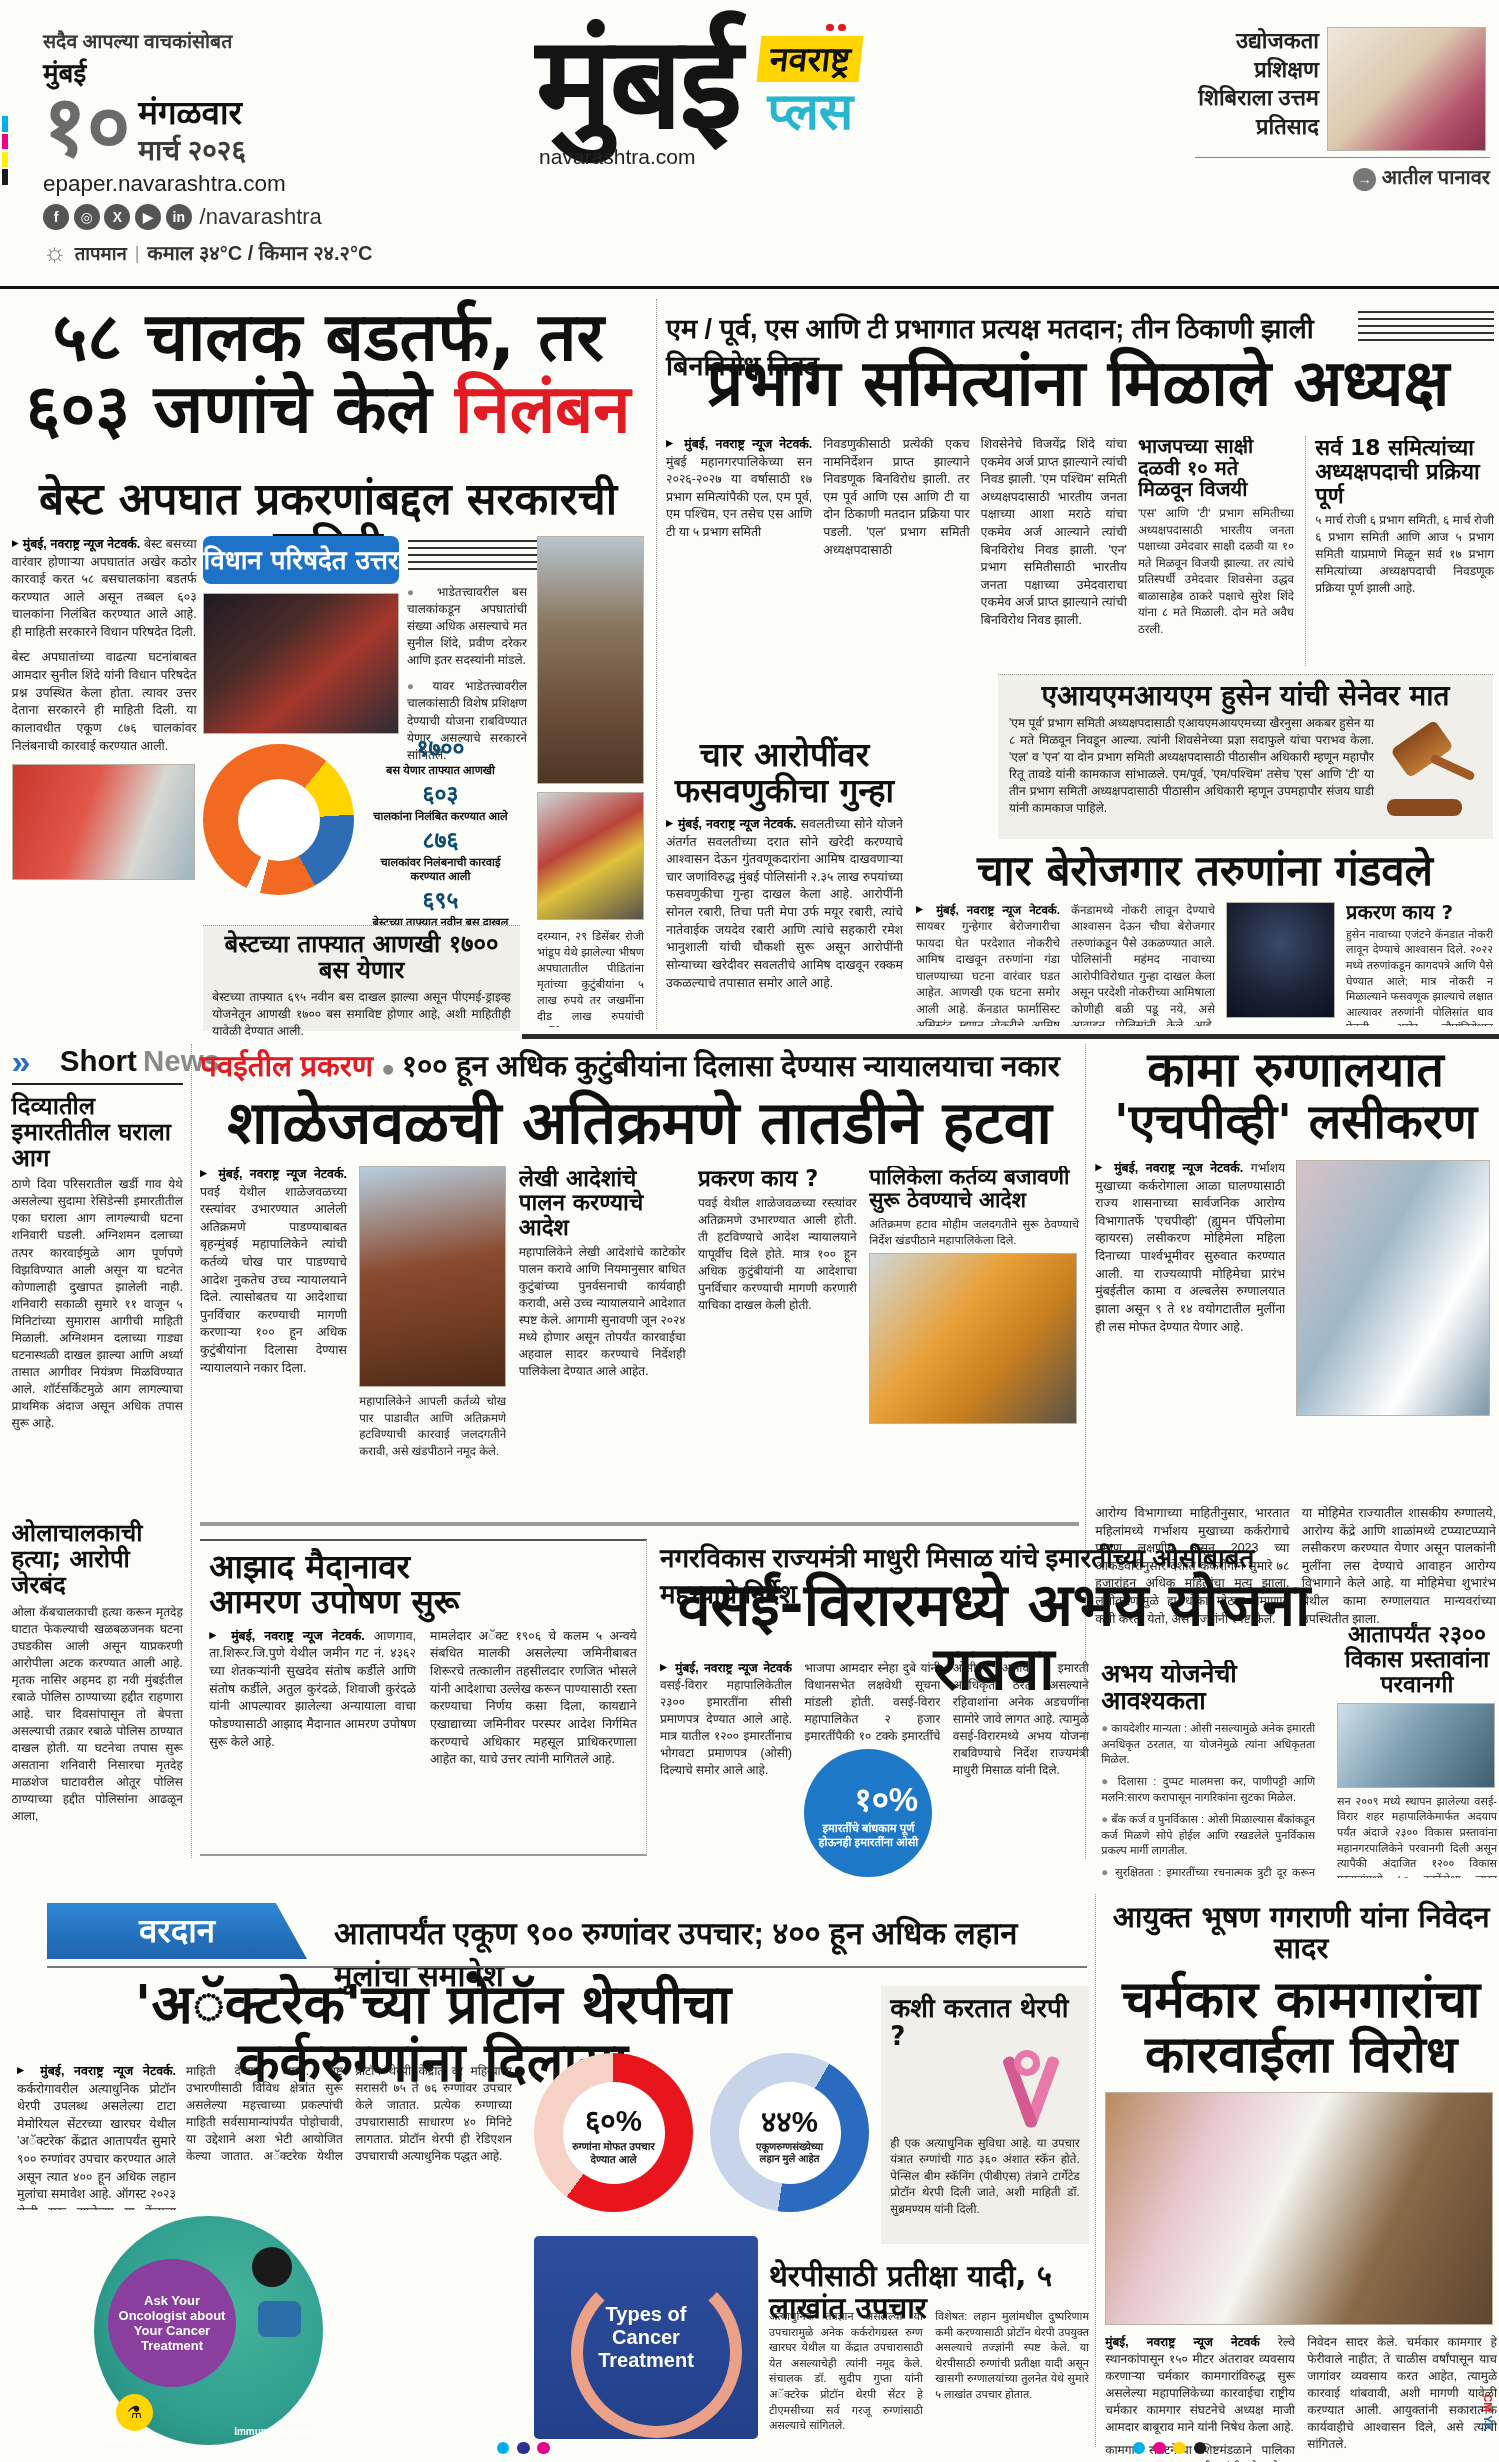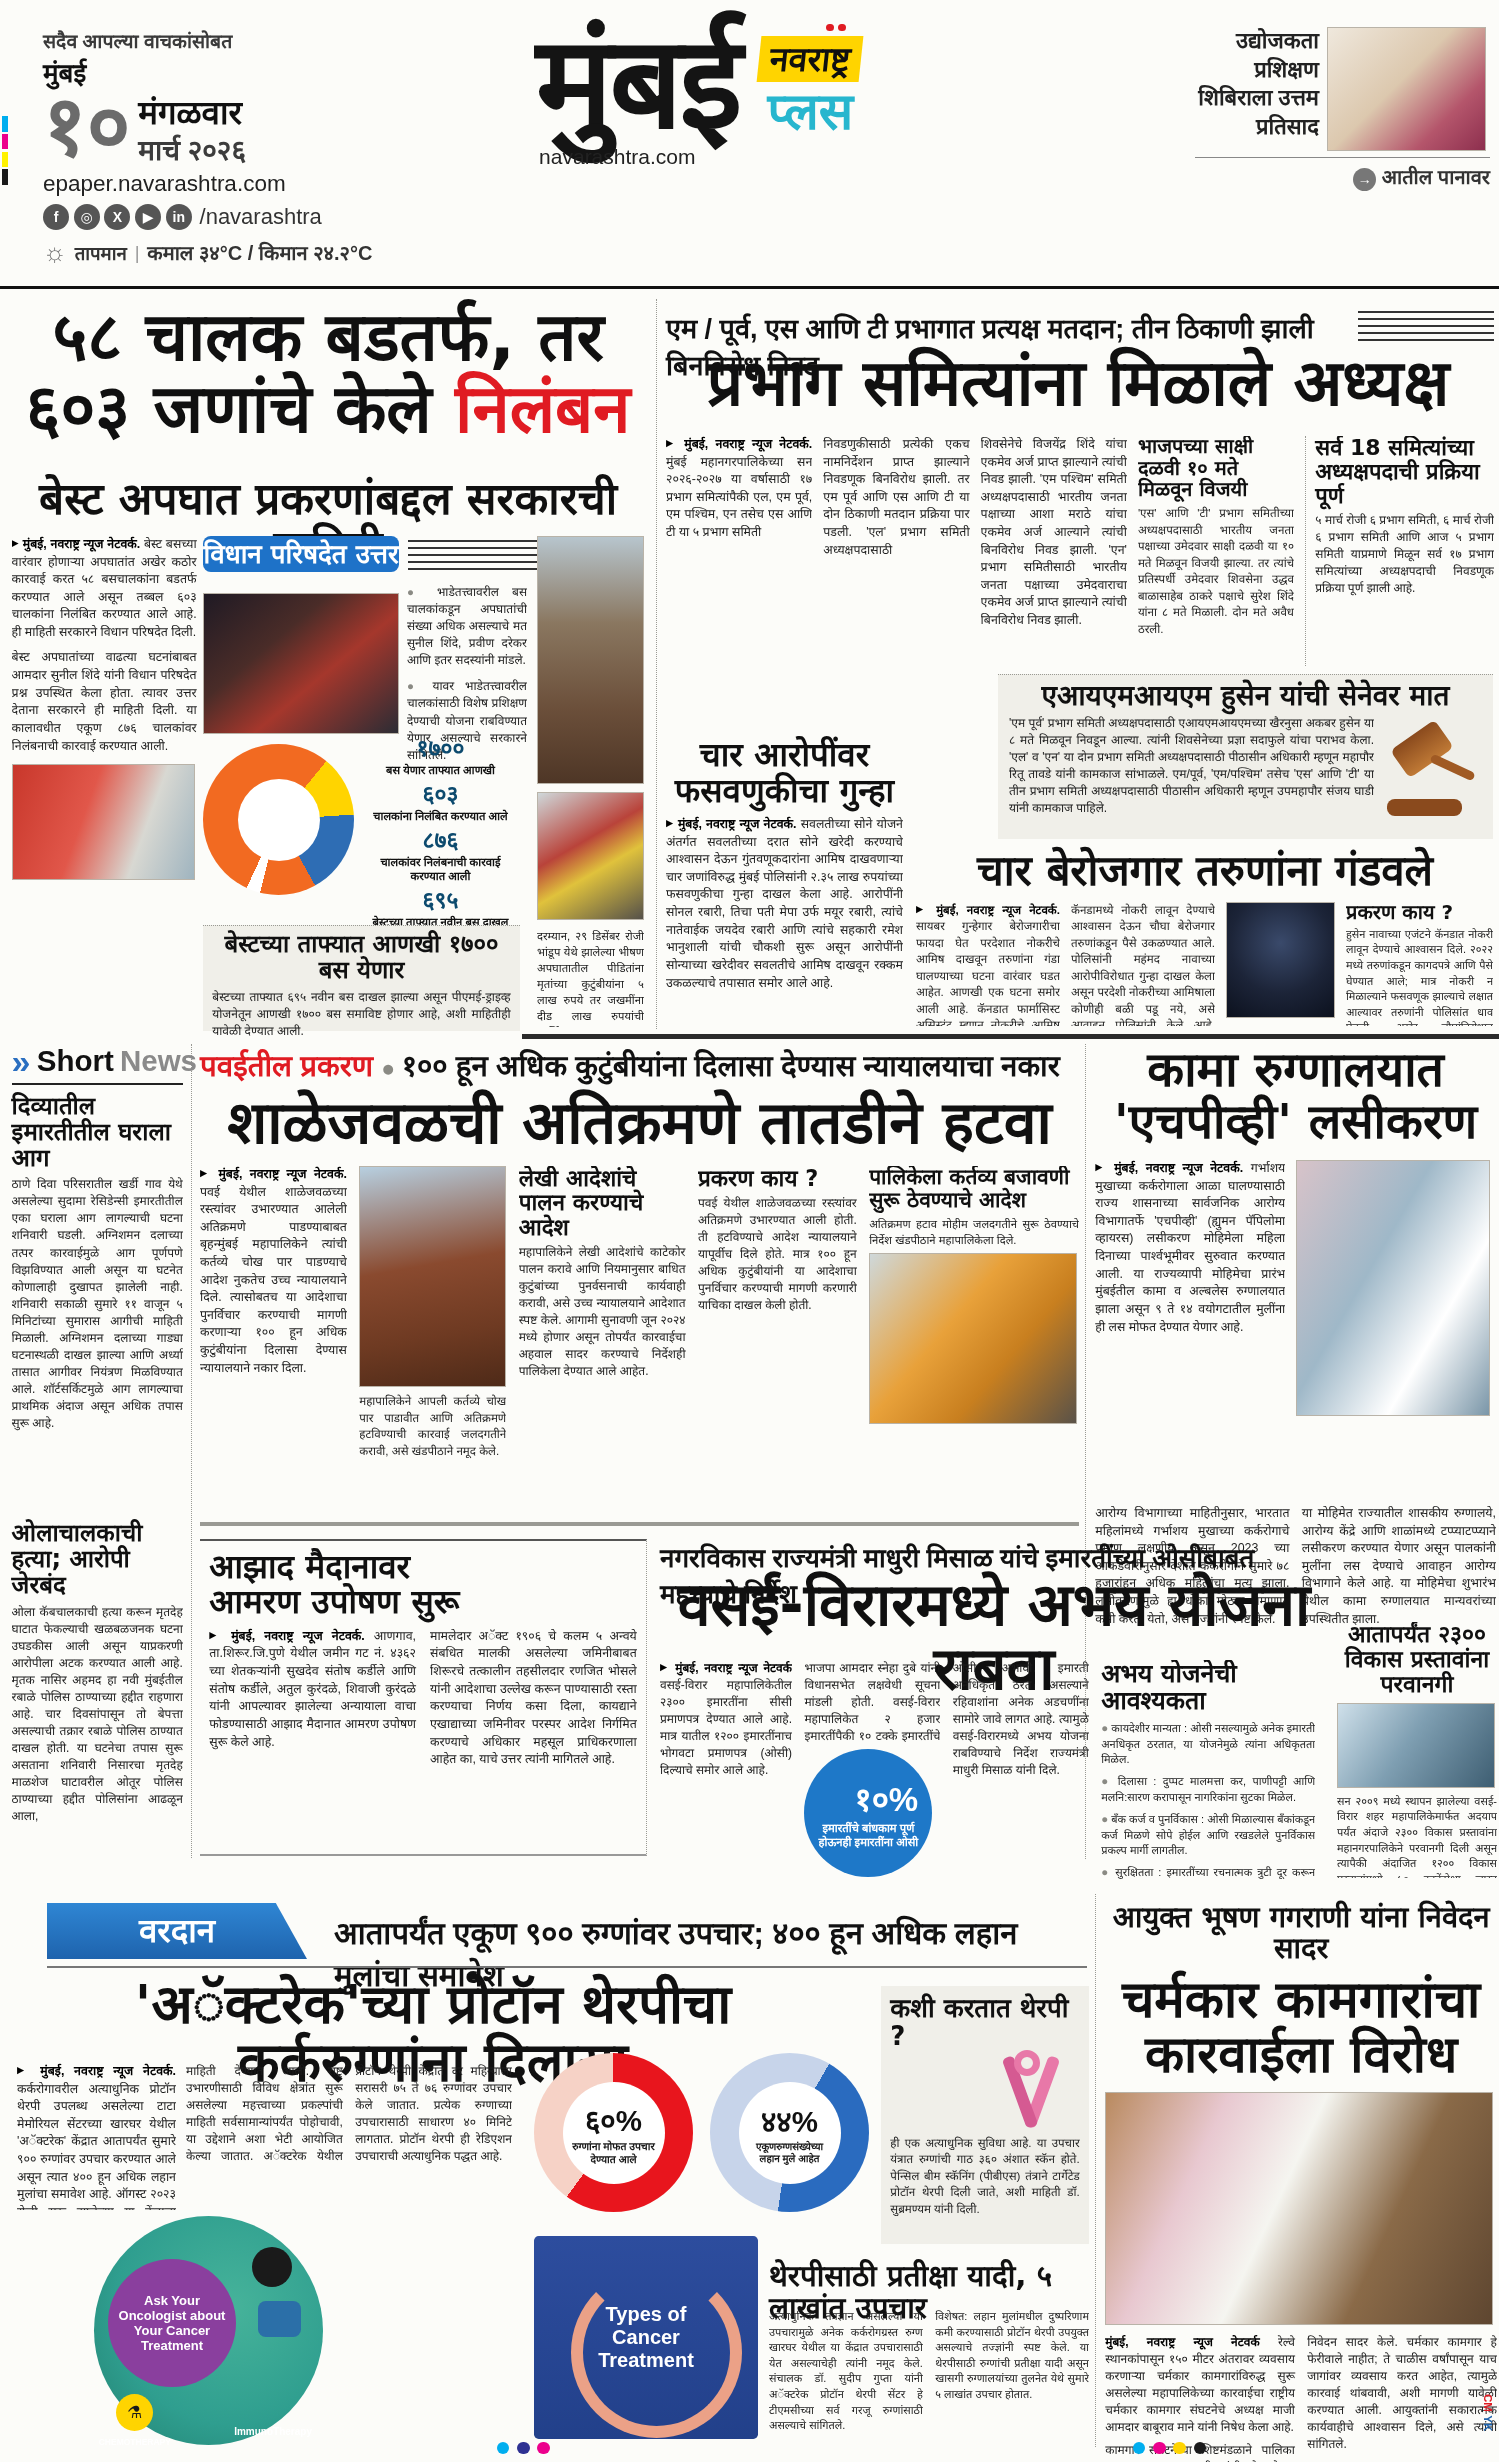--- a/index.html
+++ b/index.html
@@ -96,21 +96,21 @@
     <div><span>६०३ जणांचे केले</span> <span style="color:#e01b22;">निलंबन</span></div>
   </div>
   <div class="abs hd" style="left:11.6px;top:475px;width:633px;text-align:center;font-size:44px;">बेस्ट अपघात प्रकरणांबद्दल सरकारची माहिती</div>
 
   <div class="abs clip" style="left:11.6px;top:536px;width:185px;height:466px;">
     <p class="bt" style="margin:0 0 7.8px;"><span class="arrow">▶</span> <span class="dl">मुंबई, नवराष्ट्र न्यूज नेटवर्क.</span> <span>बेस्ट बसच्या वारंवार होणाऱ्या अपघातांत अखेर कठोर कारवाई करत ५८ बसचालकांना बडतर्फ करण्यात आले असून तब्बल ६०३ चालकांना निलंबित करण्यात आले आहे. ही माहिती सरकारने विधान परिषदेत दिली.</span></p>
     <p class="bt" style="margin:0 0 9.3px;">बेस्ट अपघातांच्या वाढत्या घटनांबाबत आमदार सुनील शिंदे यांनी विधान परिषदेत प्रश्न उपस्थित केला होता. त्यावर उत्तर देताना सरकारने ही माहिती दिली. या कालावधीत एकूण ८७६ चालकांवर निलंबनाची कारवाई करण्यात आली.</p>
     <div class="ph" style="width:183px;height:116px;background:linear-gradient(110deg,#c8372b 0%,#e1574a 40%,#d8d8d2 70%,#9fb4bf 100%);"></div>
   </div>
 
-  <div class="abs" style="left:203px;top:536px;width:196px;height:36px;background:#1e72c8;border-radius:7.8px;display:flex;align-items:center;justify-content:center;">
+  <div class="abs" style="left:203px;top:536px;width:196px;height:48px;background:#1e72c8;border-radius:7.8px;display:flex;align-items:center;justify-content:center;">
     <span class="hd" style="color:#fff;font-size:26px;">विधान परिषदेत उत्तर</span>
   </div>
   <div class="abs rules5" style="left:408px;top:540px;width:233px;height:33px;"></div>
   <div class="abs ph" style="left:203px;top:593px;width:196px;height:141px;background:linear-gradient(140deg,#1f1a24 0%,#4a2c28 35%,#a5372c 60%,#2c2c34 100%);"></div>
 
   <div class="abs clip" style="left:407px;top:584px;width:120px;height:202px;">
     <p class="bt" style="font-size:12px;margin:0 0 9.3px;"><span class="bullet">●</span> <span>भाडेतत्त्वावरील बस चालकांकडून अपघातांची संख्या अधिक असल्याचे मत सुनील शिंदे, प्रवीण दरेकर आणि इतर सदस्यांनी मांडले.</span></p>
     <p class="bt" style="font-size:12px;margin:0;"><span class="bullet">●</span> <span>यावर भाडेतत्त्वावरील चालकांसाठी विशेष प्रशिक्षण देण्याची योजना राबविण्यात येणार असल्याचे सरकारने सांगितले.</span></p>
   </div>
 
@@ -189,21 +189,21 @@
       <div class="hd" style="font-size:20px;margin-bottom:3.1px;">प्रकरण काय ?</div>
       <div class="bt" style="font-size:11px;">हुसेन नावाच्या एजंटने कॅनडात नोकरी लावून देण्याचे आश्वासन दिले. २०२२ मध्ये तरुणांकडून कागदपत्रे आणि पैसे घेण्यात आले; मात्र नोकरी न मिळाल्याने फसवणूक झाल्याचे लक्षात आल्यावर तरुणांनी पोलिसांत धाव घेतली. अखेर चौघांविरोधात फसवणुकीचा गुन्हा दाखल झाला.</div>
     </div>
   </div>
 
   <div class="abs rule" style="left:522px;top:1034px;width:978px;height:4.7px;background:#2b2b2b;"></div>
 
   <div class="abs" style="left:11.6px;top:1044px;width:180px;height:814px;border-right:1.6px dotted #9a9a94;padding-right:7.8px;box-sizing:border-box;">
     <div style="display:flex;align-items:center;gap:6.2px;border-bottom:2.3px solid #222;padding-bottom:4.7px;">
       <span style="color:#2b6fc0;font-size:34px;font-weight:900;line-height:1;">»</span>
-      <span style="font-size:29.5px;font-weight:900;color:#111;">Short</span>
+      <span style="font-size:29.5px;font-weight:900;color:#111;margin-left:23px;">Short</span>
       <span style="font-size:29.5px;font-weight:900;color:#8a8a8a;">News</span>
     </div>
     <div class="hd" style="font-size:24px;margin-top:9.3px;">दिव्यातील इमारतीतील घराला आग</div>
     <div class="bt clip" style="margin-top:4.7px;height:334px;font-size:12px;">ठाणे दिवा परिसरातील खर्डी गाव येथे असलेल्या सुदामा रेसिडेन्सी इमारतीतील एका घराला आग लागल्याची घटना शनिवारी घडली. अग्निशमन दलाच्या तत्पर कारवाईमुळे आग पूर्णपणे विझविण्यात आली असून या घटनेत कोणालाही दुखापत झालेली नाही. शनिवारी सकाळी सुमारे ११ वाजून ५ मिनिटांच्या सुमारास आगीची माहिती मिळाली. अग्निशमन दलाच्या गाड्या घटनास्थळी दाखल झाल्या आणि अर्ध्या तासात आगीवर नियंत्रण मिळविण्यात आले. शॉर्टसर्किटमुळे आग लागल्याचा प्राथमिक अंदाज असून अधिक तपास सुरू आहे.</div>
     <div class="hd" style="font-size:24px;margin-top:11px;">ओलाचालकाची हत्या; आरोपी जेरबंद</div>
     <div class="bt clip" style="margin-top:4.7px;height:311px;font-size:12px;">ओला कॅबचालकाची हत्या करून मृतदेह घाटात फेकल्याची खळबळजनक घटना उघडकीस आली असून याप्रकरणी आरोपीला अटक करण्यात आली आहे. मृतक नासिर अहमद हा नवी मुंबईतील रबाळे पोलिस ठाण्याच्या हद्दीत राहणारा आहे. चार दिवसांपासून तो बेपत्ता असल्याची तक्रार रबाळे पोलिस ठाण्यात दाखल होती. या घटनेचा तपास सुरू असताना शनिवारी निसारचा मृतदेह माळशेज घाटावरील ओतूर पोलिस ठाण्याच्या हद्दीत पोलिसांना आढळून आला,</div>
   </div>
 
   <div class="abs" style="left:200px;top:1044px;width:879px;">
     <div style="font-size:29.5px;font-weight:900;">

